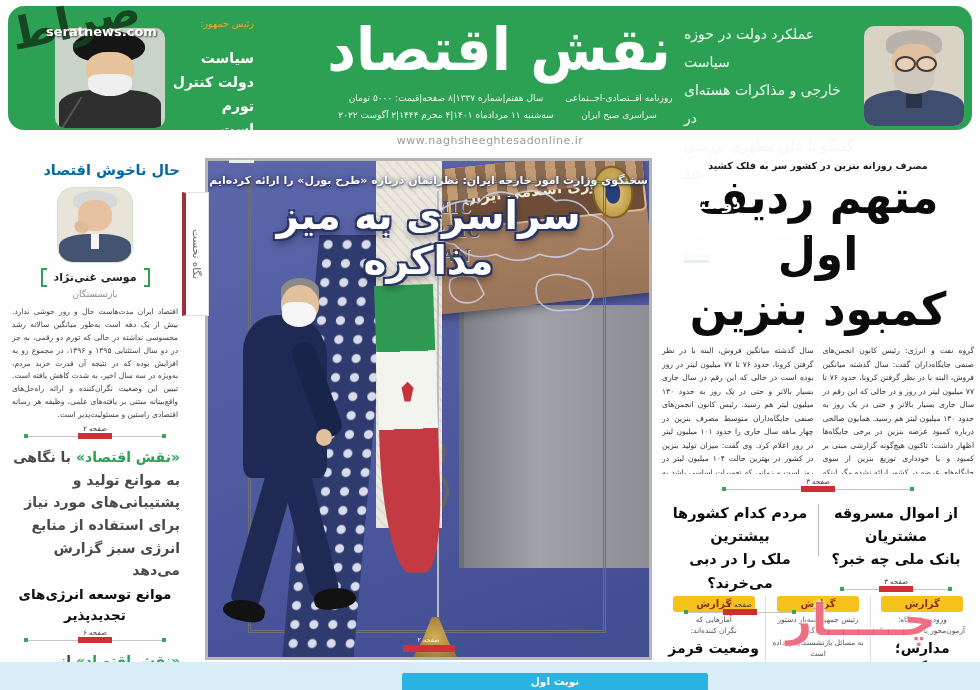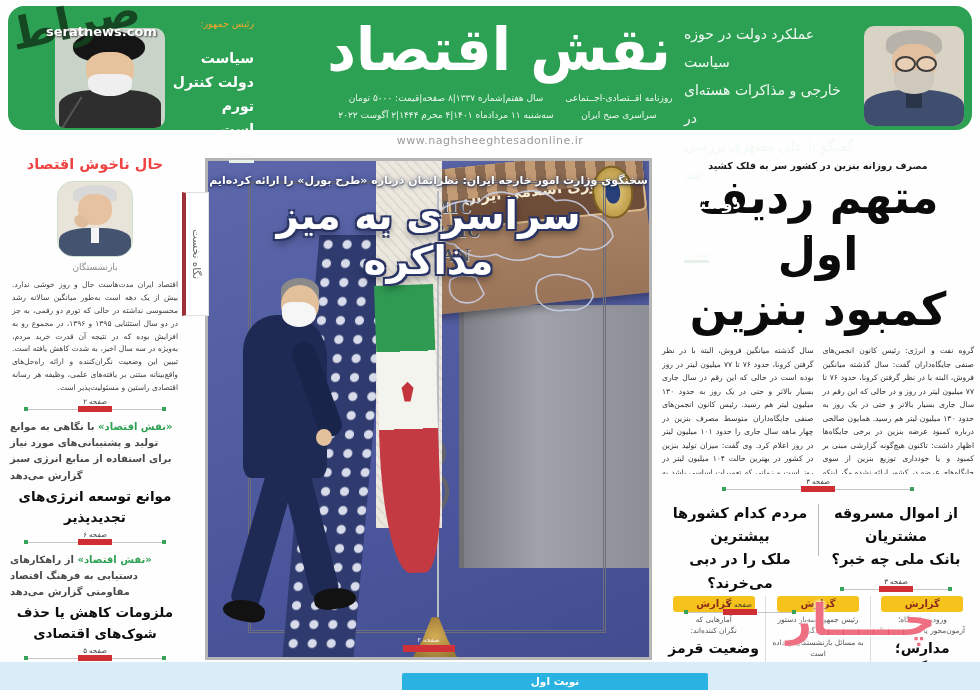--- a/index.html
+++ b/index.html
@@ -57,37 +57,37 @@
   
   .pagemark{position:relative;height:16px;}
   .pagemark .pm-line{position:absolute;left:2px;right:2px;top:11px;border-top:1px solid #c6c6c6;}
   .pagemark .pm-dot{position:absolute;top:9px;width:4px;height:4px;background:#3aa35a;}
   .pagemark .pm-dot.l{left:0;} .pagemark .pm-dot.r{right:0;}
   .pagemark .pm-chip{position:absolute;left:50%;top:8px;transform:translateX(-50%);width:34px;height:6px;background:#cf2e35;}
   .pagemark .pm-label{position:absolute;left:50%;transform:translateX(-50%);top:0;font-size:7px;color:#333;white-space:nowrap;}
 
   
   .left-col{position:absolute;right:auto;left:10px;top:156px;width:170px;}
-  .lc-title{font-size:14.5px;font-weight:bold;color:#ef4444;text-align:center;margin-top:0;}
+  .lc-title{font-size:14.5px;font-weight:bold;color:#0369a1;margin-top:6px;}
   .lc-avatar{position:relative;width:74px;height:74px;margin:9px auto 5px;border-radius:16px;
              border:1px solid #cfe0cf;background:#e9e4da;overflow:hidden;}
   .lc-avatar i{position:absolute;display:block;}
   .lc-avatar .hair{left:20%;top:4%;width:60%;height:24%;background:#d8d8d8;border-radius:50% 50% 30% 30%;}
   .lc-avatar .face{left:27%;top:16%;width:46%;height:42%;background:#e6c2a0;border-radius:44%;}
   .lc-avatar .hand{left:22%;top:44%;width:20%;height:16%;background:#e0bd9a;border-radius:50%;transform:rotate(25deg);}
   .lc-avatar .suit{left:2%;top:62%;width:96%;height:40%;background:#44536f;border-radius:40% 40% 0 0;}
   .lc-avatar .shirt{left:44%;top:62%;width:12%;height:20%;background:#f4f4f4;}
   .lc-name-row{display:flex;align-items:center;justify-content:center;gap:7px;}
   .brk{width:4px;height:15px;border:2px solid #2da153;}
   .brk.r{border-left:none;} .brk.l{border-right:none;}
   .lc-name{font-size:11px;font-weight:bold;color:#222;}
   .lc-role{font-size:9px;color:#8b8b8b;text-align:center;margin-top:2px;}
   .lc-body{margin-top:7px;font-size:7.5px;line-height:1.72;text-align:justify;color:#3c3c3c;padding:0 2px;}
   .lc-item{margin-top:5px;}
-  .lc-lede{font-size:10px;color:#4a4a4a;text-align:left;line-height:1.62;font-weight:bold;}
+  .lc-lede{font-size:14px;color:#4a4a4a;text-align:right;line-height:1.62;font-weight:bold;}
   .lc-lede .brand{color:#2da153;}
   .lc-headline{font-size:13.5px;font-weight:bold;color:#0d0d0d;text-align:center;line-height:1.55;white-space:pre-line;margin-top:2px;}
   .left-col .pagemark{margin:3px 14px 0;}
 
   
   .first-look{position:absolute;left:182px;top:192px;width:22px;height:122px;background:#fff;
               border:1px solid #e0e0e0;border-left:4px solid #9e3039;z-index:3;
               display:flex;align-items:center;justify-content:center;}
   .first-look span{writing-mode:vertical-rl;font-size:10.5px;color:#666;letter-spacing:1px;}
 
@@ -220,20 +220,25 @@
 
   <div class="left-col">
     <div class="lc-title">حال ناخوش اقتصاد</div>
     <div class="lc-avatar">
       <i class="suit"></i>
         <i class="shirt"></i>
         <i class="hair"></i>
         <i class="face"></i>
         <i class="hand"></i>
     </div>
+    <div class="lc-name-row">
+      <span class="brk r"></span>
+      <span class="lc-name">موسی غنی‌نژاد</span>
+      <span class="brk l"></span>
+    </div>
     <div class="lc-role">بازنشستگان</div>
     <div class="lc-body">اقتصاد ایران مدت‌هاست حال و روز خوشی ندارد. بیش از یک دهه است به‌طور میانگین سالانه رشد محسوسی نداشته در حالی که تورم دو رقمی، به جز در دو سال استثنایی ۱۳۹۵ و ۱۳۹۶، در مجموع رو به افزایش بوده که در نتیجه آن قدرت خرید مردم، به‌ویژه در سه سال اخیر، به شدت کاهش یافته است. تبیین این وضعیت نگران‌کننده و ارائه راه‌حل‌های واقع‌بینانه مبتنی بر یافته‌های علمی، وظیفه هر رسانه اقتصادی راستین و مسئولیت‌پذیر است.</div>
     <div class="pagemark">
       <span class="pm-label">صفحه ۲</span>
       <span class="pm-line"></span>
         <span class="pm-dot l"></span>
         <span class="pm-dot r"></span>
         <span class="pm-chip"></span>
     </div>
 

